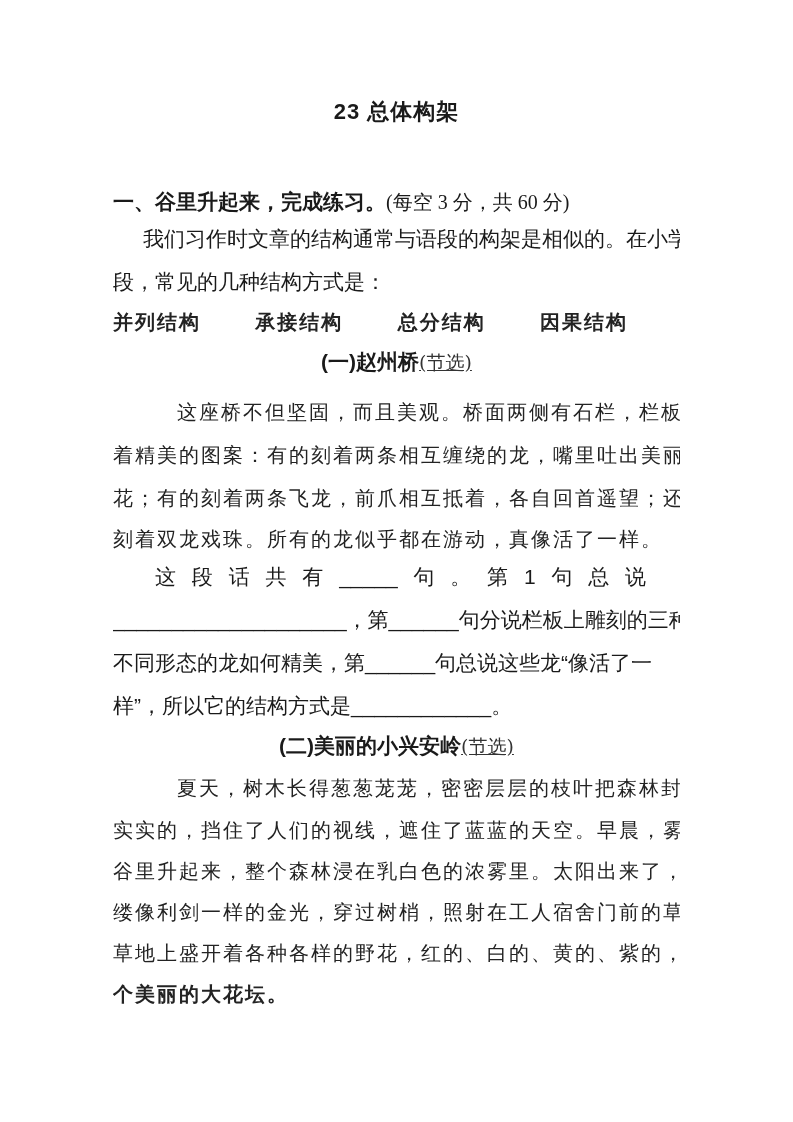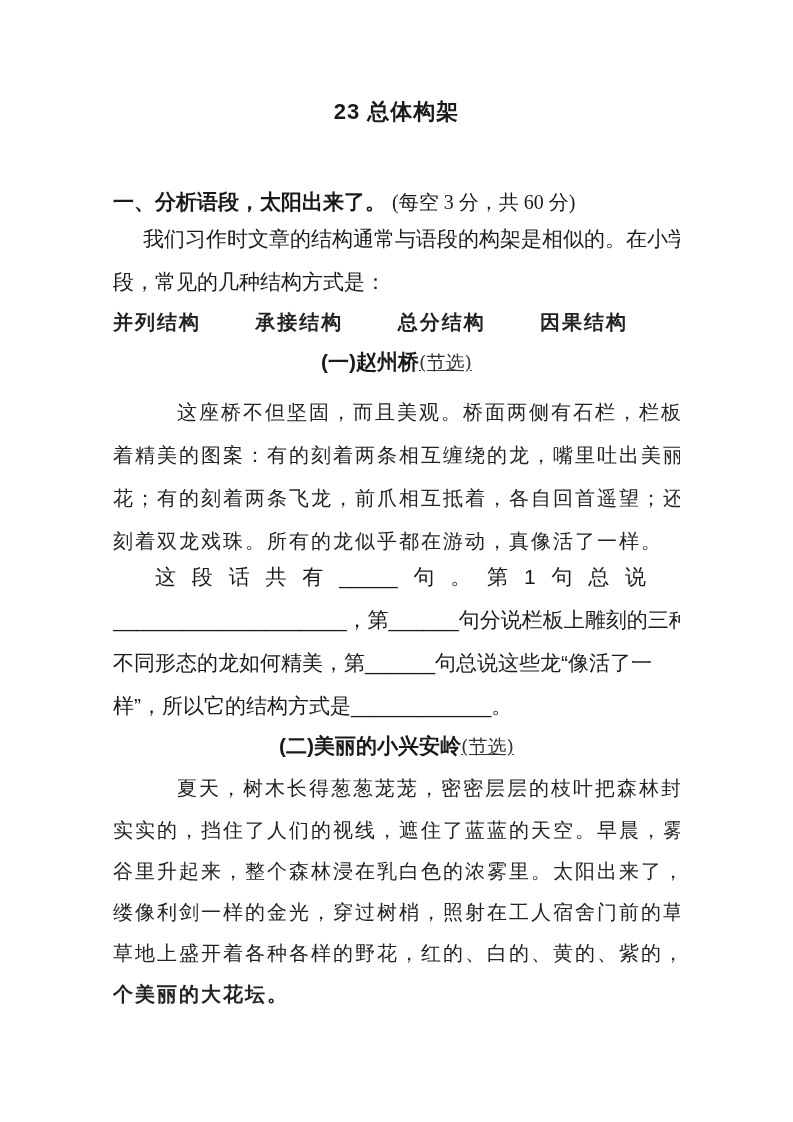--- a/index.html
+++ b/index.html
@@ -25,21 +25,20 @@
     font-weight:bold;
     font-size:22px;
     letter-spacing:1px;
   }
   .info-row{font-size:18px;}
   .sec-heading{font-weight:bold;}
   .sec-note{
     font-weight:normal;
     font-family:"Liberation Serif",serif;
     font-size:20px;
-    margin-left:6px;
   }
   .kai{
     font-family:"DejaVu Serif",serif;
     font-size:20px;
     letter-spacing:2px;
     color:#232323;
   }
   .indent-sm{text-indent:30px;}
   .indent-lg{text-indent:64px;}
   .pt-main{font-weight:bold;font-size:21px;}
@@ -63,41 +62,41 @@
   <div class="line center doc-title" style="top:100px;">23 总体构架</div>
 
   <div class="line info-row" style="top:146px;">
     
     
     
     
   </div>
 
   <div class="line" style="top:190px;">
-    <span class="sec-heading">一、分析语段，太阳出来了。</span><span class="sec-note">(每空 3 分，共 60 分)</span>
+    <span class="sec-heading">一、谷里升起来，完成练习。</span><span class="sec-note">(每空 3 分，共 60 分)</span>
   </div>
 
   <div class="line indent-sm" style="top:227px;">我们习作时文章的结构通常与语段的构架是相似的。在小学阶</div>
   <div class="line" style="top:270px;">段，常见的几种结构方式是：</div>
 
   <div class="line kai" style="top:310px;">
     <span class="opt">并列结构</span>
     <span class="opt">承接结构</span>
     <span class="opt">总分结构</span>
     <span class="opt">因果结构</span>
   </div>
 
   <div class="line center" style="top:350px;">
     <span class="pt-main">(一)赵州桥</span><span class="pt-note">(节选)</span>
   </div>
 
   <div class="line kai indent-lg" style="top:400px;">这座桥不但坚固，而且美观。桥面两侧有石栏，栏板上雕刻</div>
   <div class="line kai" style="top:443px;">着精美的图案：有的刻着两条相互缠绕的龙，嘴里吐出美丽的水</div>
   <div class="line kai" style="top:486px;">花；有的刻着两条飞龙，前爪相互抵着，各自回首遥望；还有的</div>
-  <div class="line kai" style="top:529px;">刻着双龙戏珠。所有的龙似乎都在游动，真像活了一样。</div>
+  <div class="line kai" style="top:529px;font-family:Liberation Mono, monospace;">刻着双龙戏珠。所有的龙似乎都在游动，真像活了一样。</div>
 
   <div class="line q-line q-spread" style="top:565px;">这 段 话 共 有 _____ 句 。 第 1 句 总 说</div>
   <div class="line q-line" style="top:608px;">____________________，第______句分说栏板上雕刻的三种</div>
   <div class="line q-line" style="top:651px;">不同形态的龙如何精美，第______句总说这些龙“像活了一</div>
   <div class="line q-line" style="top:694px;">样”，所以它的结构方式是____________。</div>
 
   <div class="line center" style="top:734px;">
     <span class="pt-main">(二)美丽的小兴安岭</span><span class="pt-note">(节选)</span>
   </div>
 

